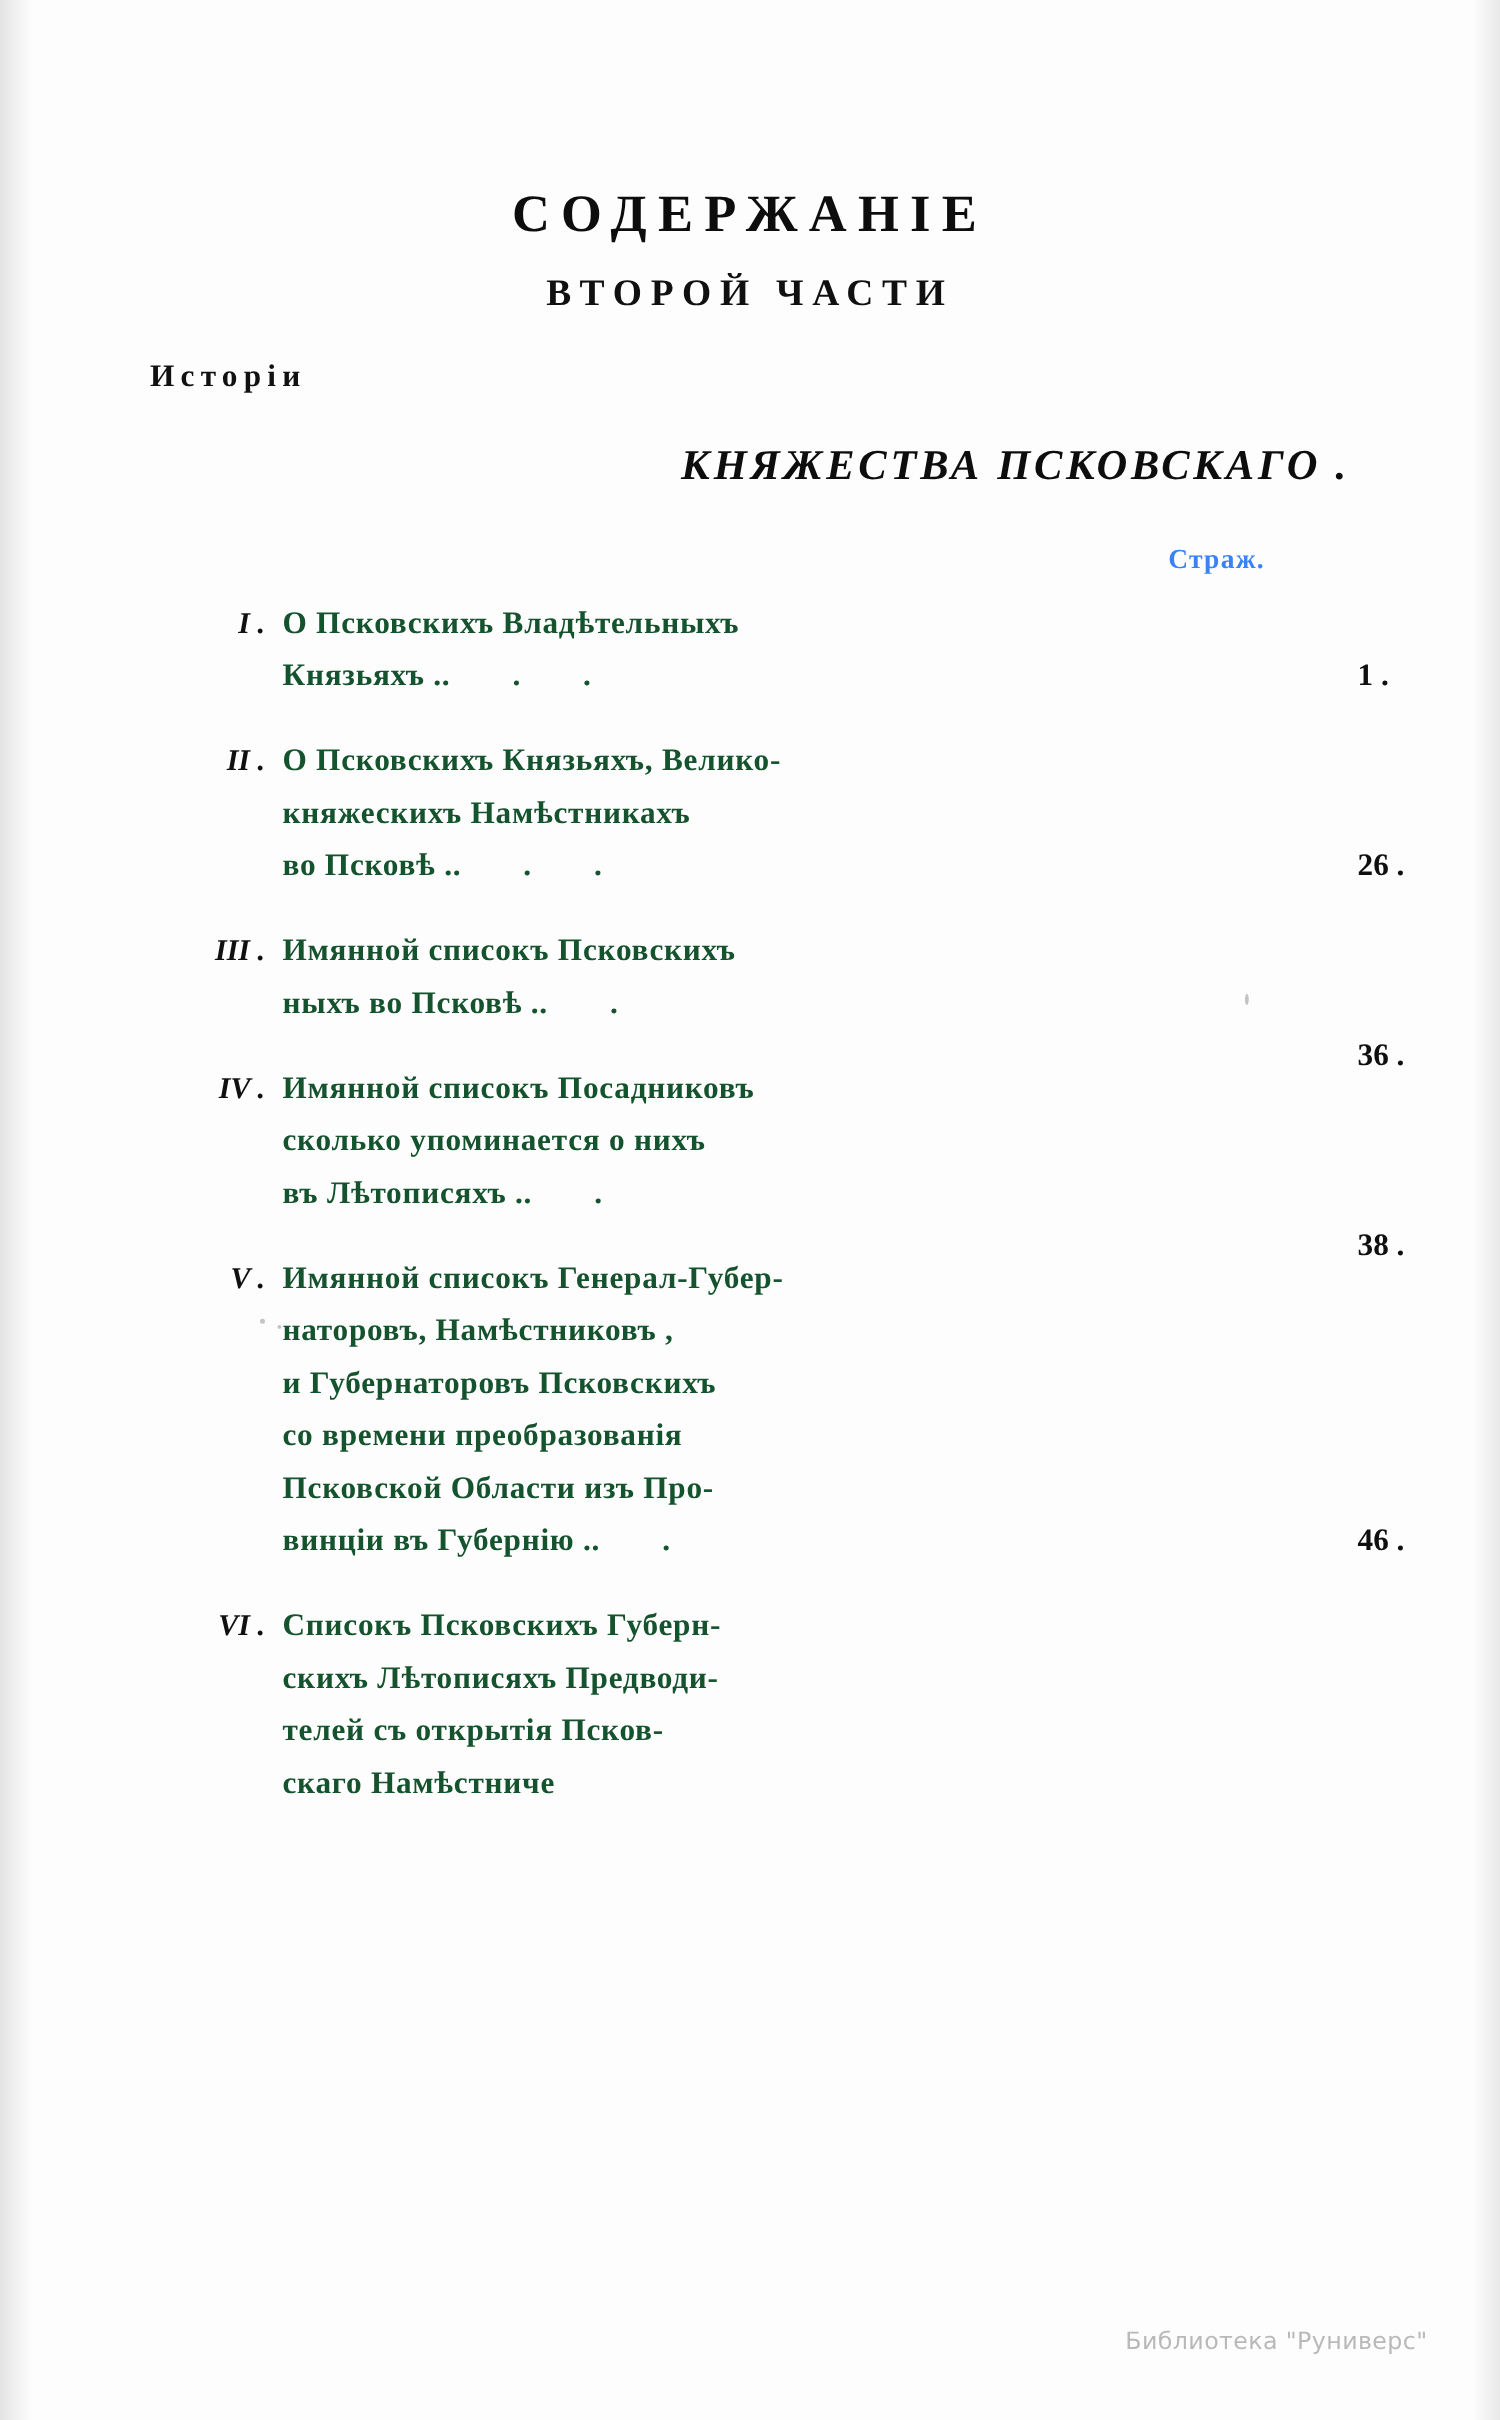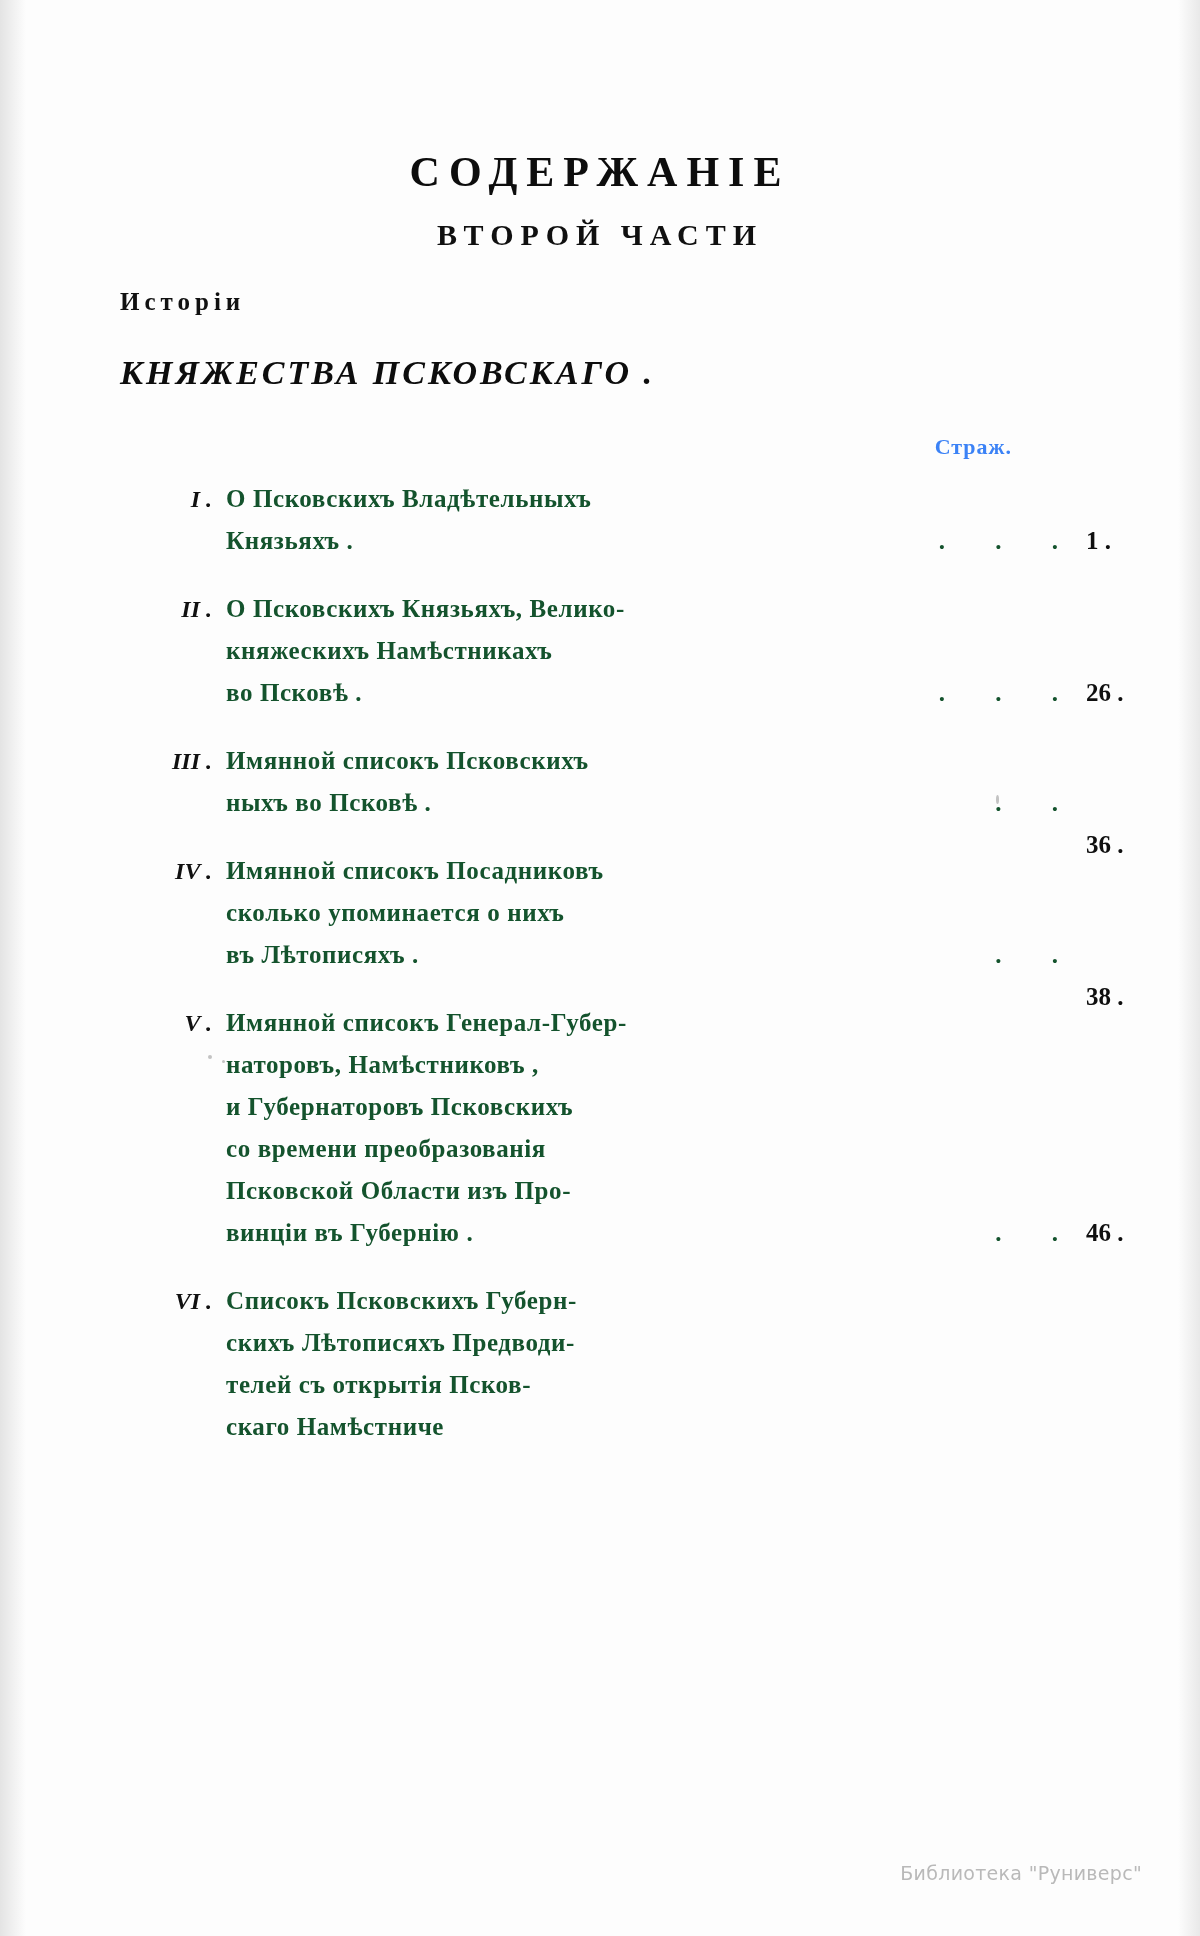--- a/index.html
+++ b/index.html
@@ -71,21 +71,21 @@
   }
   .title-small {
     text-align: left;
     font-weight: bold;
     font-size: 25px;
     letter-spacing: 5px;
     margin-top: 36px;
     color: #111111;
   }
   .title-italic {
-    text-align: left;
+    text-align: right;
     font-weight: bold;
     font-style: italic;
     font-size: 34px;
     letter-spacing: 3px;
     margin-top: 38px;
     color: #0d0d0d;
   }
 
   .pagehead {
     position: relative;
@@ -130,21 +130,20 @@
   .line {
     font-weight: bold;
     font-size: 25px;
     line-height: 42px;
     letter-spacing: .6px;
     color: #14532d;
     white-space: nowrap;
   }
   .line.just {
     display: flex;
-    justify-content: space-between;
   }
   .line.just > span { display: inline-block; }
   .dots {
     letter-spacing: 22px;
     font-weight: bold;
   }
   .pg {
     position: absolute;
     right: -92px;
     font-weight: bold;

